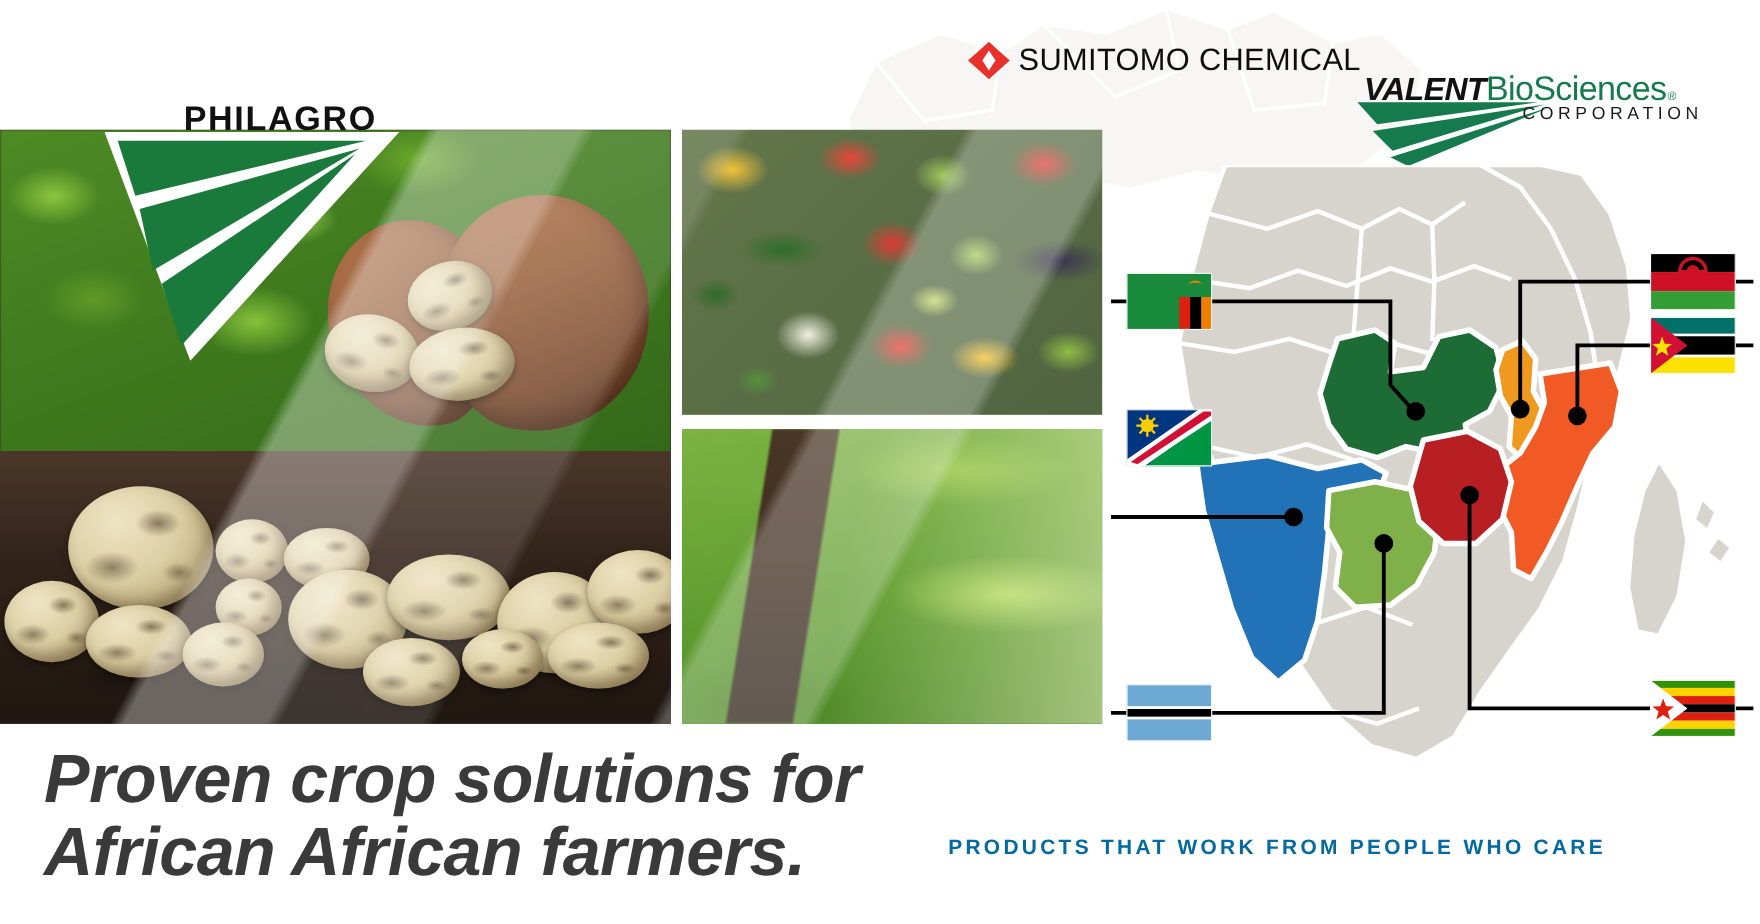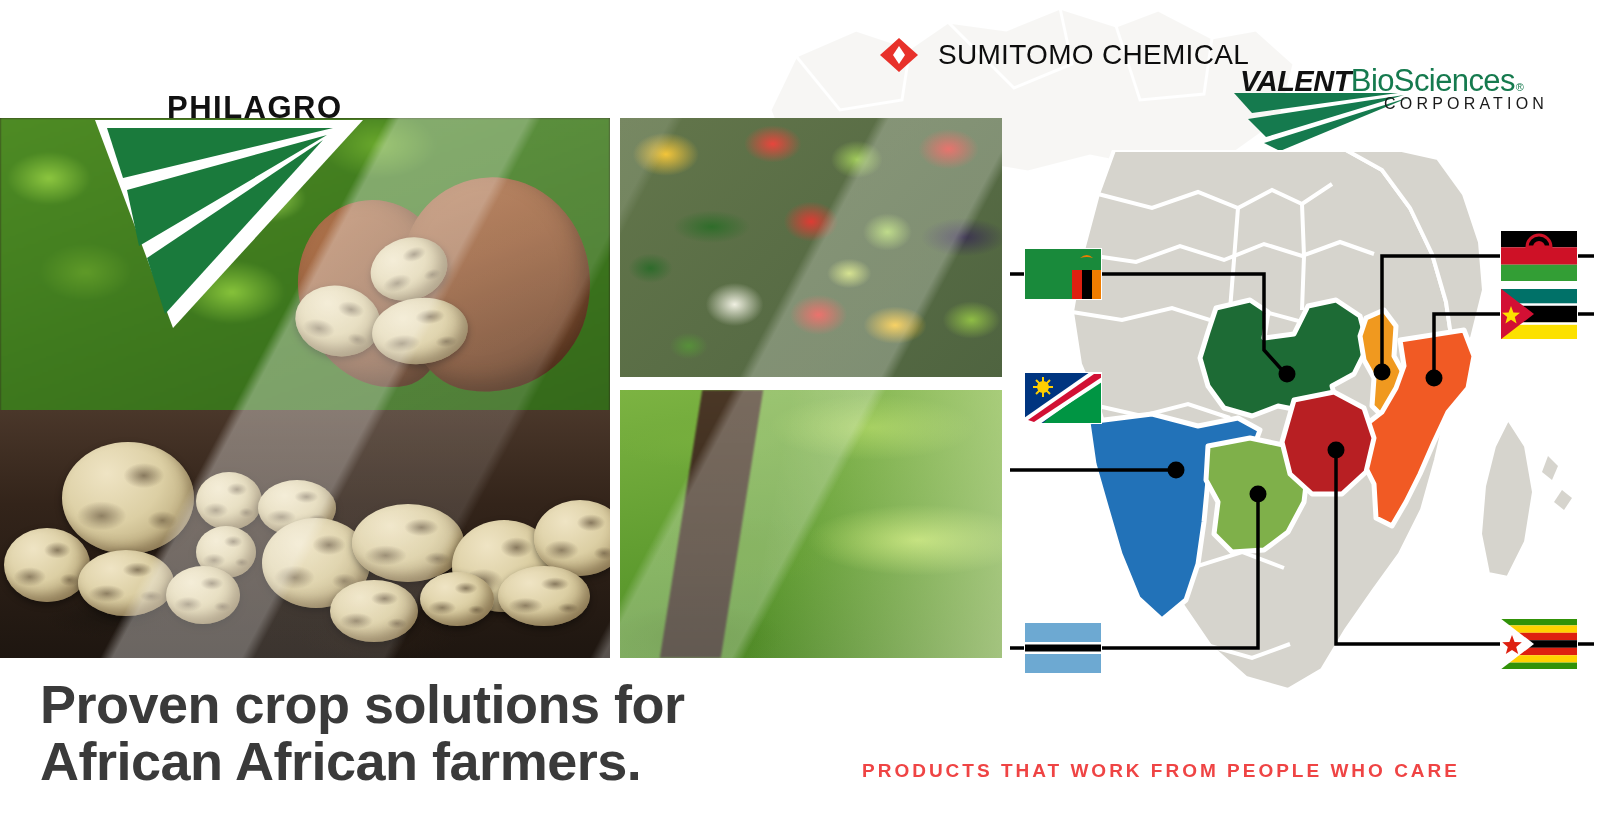--- a/index.html
+++ b/index.html
@@ -144,49 +144,49 @@
 
   
   .philagro { position: absolute; left: 95px; top: 78px; width: 300px; height: 250px; }
   .philagro-word {
     position: absolute; left: 72px; top: 12px;
     font-size: 31px; font-weight: bold; letter-spacing: 1.5px;
     color: #111111;
   }
 
   
-  .sumitomo { position: absolute; left: 872px; top: 34px; display: flex; align-items: center; gap: 12px; }
+  .sumitomo { position: absolute; left: 872px; top: 34px; display: flex; align-items: center; }
   .sumitomo-word { font-size: 28px; letter-spacing: 0.3px; color: #0d0d0d; white-space: nowrap; }
 
   .valent { position: absolute; left: 1222px; top: 26px; width: 330px; height: 96px; margin-top: 29px; }
   .valent-word { position: absolute; left: 18px; top: 8px; display: flex; align-items: baseline; }
   .valent-v {
     font-size: 29px; font-weight: bold; font-style: italic;
     letter-spacing: -0.5px; color: #111111;
   }
   .valent-bio {
     font-size: 31px; color: #157a4e; letter-spacing: -0.6px; text-align: center;
   }
   .valent-reg { font-size: 11px; color: #157a4e; margin-left: 1px; }
   .valent-corp {
     position: absolute; left: 162px; top: 40px;
     font-size: 16px; letter-spacing: 4.2px; color: #1a1a1a; font-weight: normal;
   }
 
   
   .headline {
     position: absolute; left: 40px; top: 676px;
-    font-size: 54px; font-weight: bold; line-height: 1.06;
-    color: #3a3a3a; letter-spacing: -0.5px;
+    font-size: 62px; font-weight: bold; line-height: 1.06;
+    color: #3a3a3a; letter-spacing: -0.5px; font-style: italic;
   }
   .headline div { white-space: nowrap; }
   .tagline {
     position: absolute; left: 862px; top: 760px;
     font-size: 19px; font-weight: bold; letter-spacing: 3.0px;
-    color: #ef4444; white-space: nowrap;
+    color: #0369a1; white-space: nowrap;
   }
 
   
   .map { position: absolute; left: 1002px; top: 150px; width: 598px; height: 570px; }
   .flag-label { position: absolute; }
 </style>
 </head>
 <body>
 
 <div class="stage">

